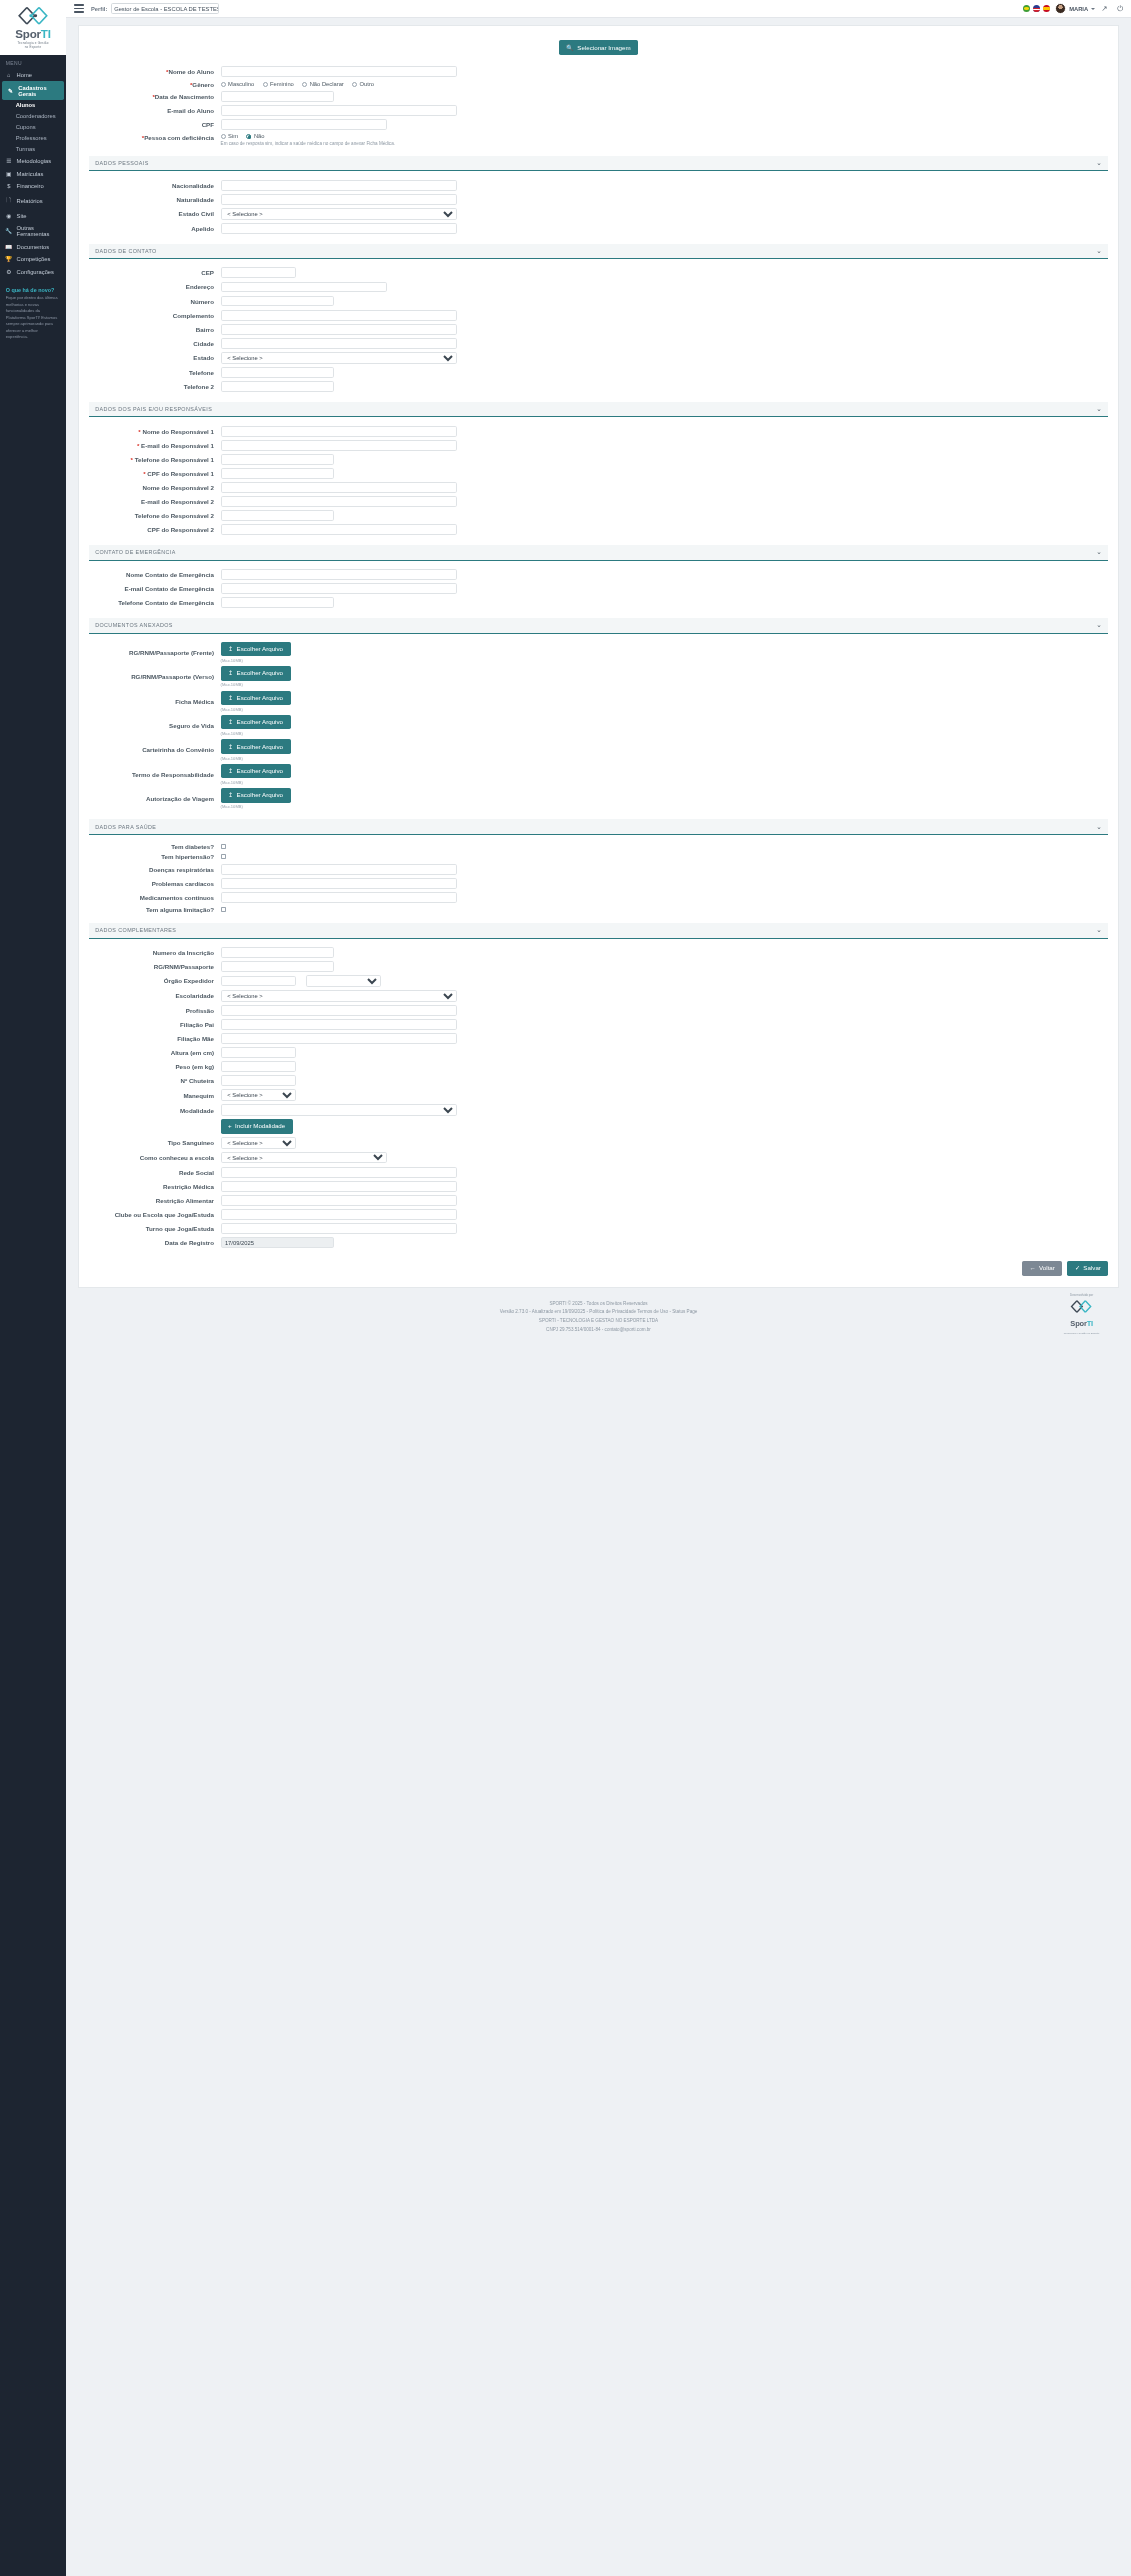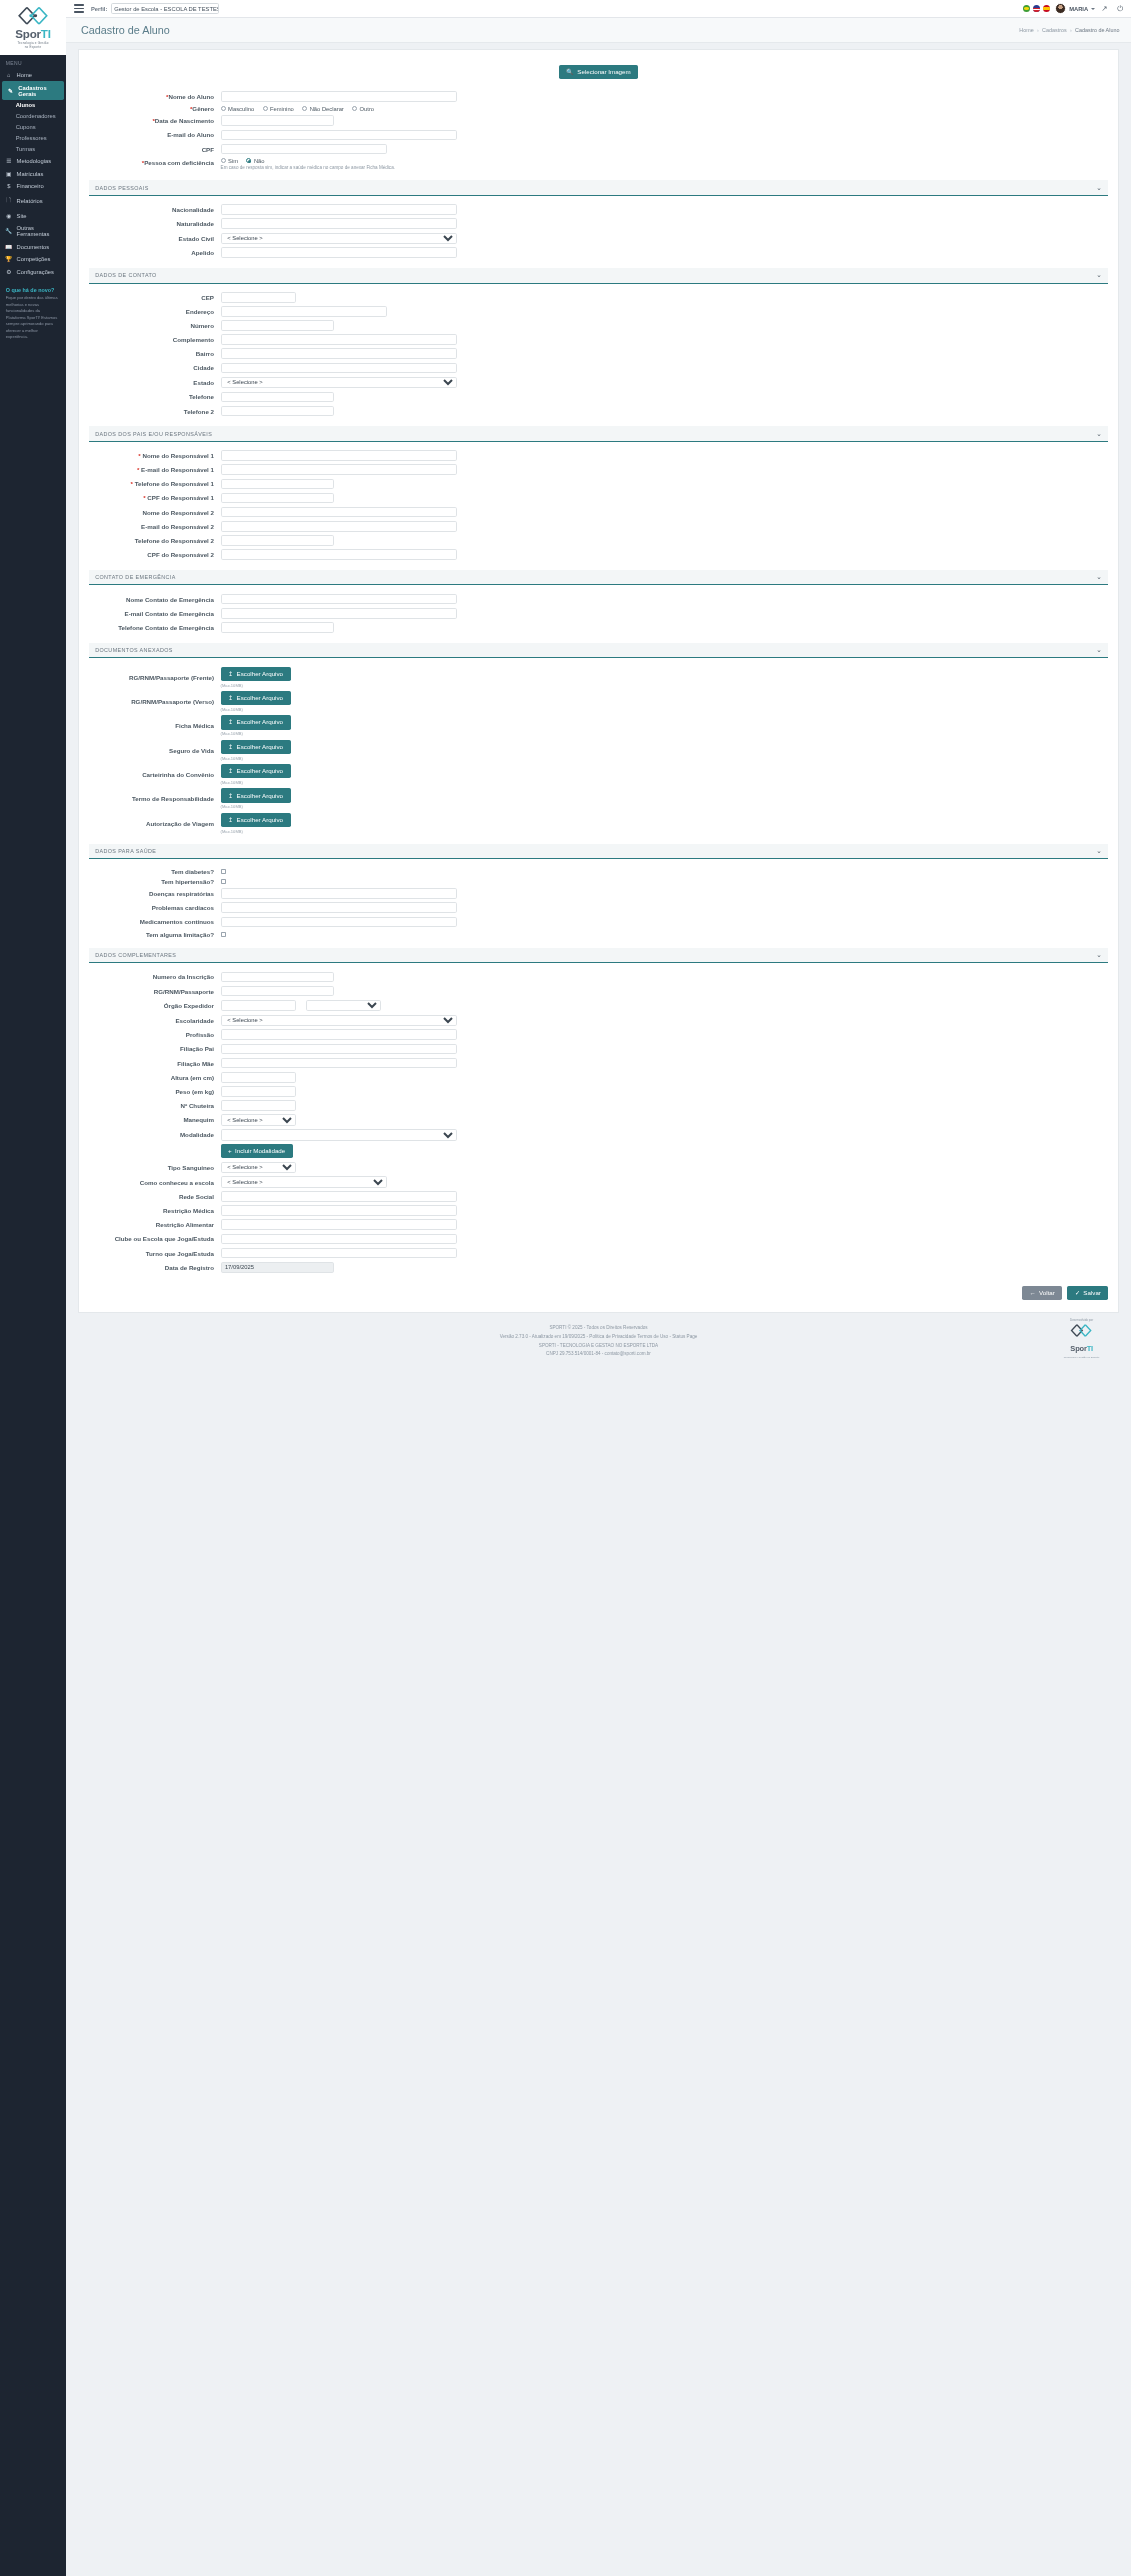--- a/index.html
+++ b/index.html
@@ -250,30 +250,20 @@
           <span class="flag flag-es"></span>
         </div>
         <span class="avatar"></span>
         <span class="user-name">MARIA</span>
         <span class="caret-down"></span>
         <span class="icon-btn">↗</span>
         <span class="icon-btn">⏻</span>
       </div>
     </div>
 
-    <div class="page-head">
-      <div class="page-title">Cadastro de Aluno</div>
-      <div class="breadcrumb">
-        <a>Home</a>
-        <span class="sep">›</span>
-        <a>Cadastros</a>
-        <span class="sep">›</span>
-        <span class="bc-current">Cadastro de Aluno</span>
-      </div>
-    </div>
 
     <div class="page-body">
       <div class="card">
 
         <div class="img-btn-row">
           <button class="btn btn-teal">
             <span>🔍</span>
             <span>Selecionar Imagem</span>
           </button>
         </div>

